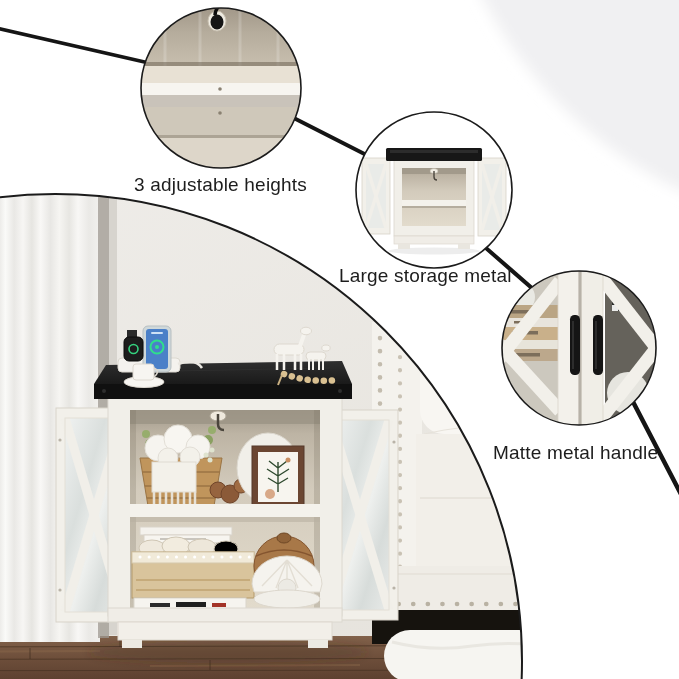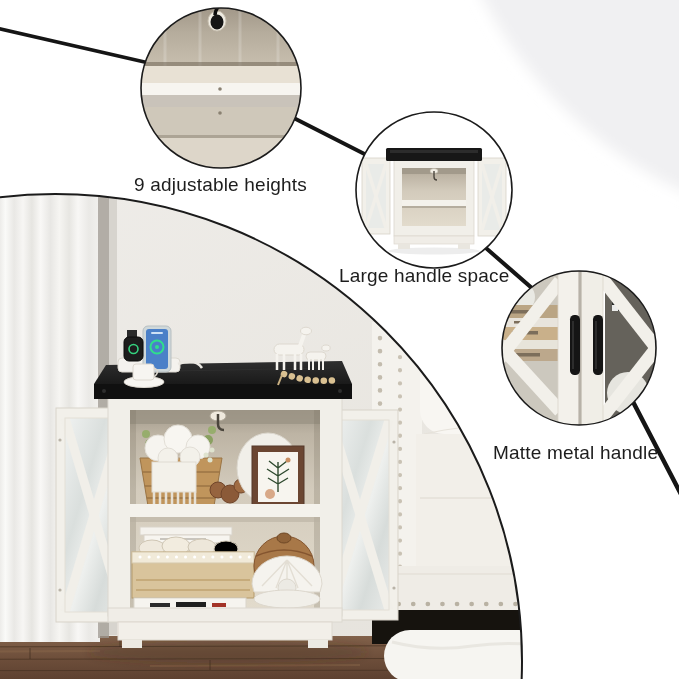--- a/index.html
+++ b/index.html
@@ -430,16 +430,16 @@
           <line x1="71" y1="50" x2="71" y2="98" stroke="#3e3e3e" stroke-width="1.2"></line>
           <rect x="91" y="44" width="10" height="60" rx="4.5" fill="#151515"></rect>
           <line x1="94" y1="50" x2="94" y2="98" stroke="#3e3e3e" stroke-width="1.2"></line>
         </g>
       </g>
     </g>
     <circle cx="579" cy="348" r="77" fill="none" stroke="#1b1b1b" stroke-width="1.6"></circle>
   </g>
 </svg>
 
-  <div class="feature-label" id="label-heights">9 adjustable heights</div>
-  <div class="feature-label" id="label-storage">Large handle space</div>
+  <div class="feature-label" id="label-heights">3 adjustable heights</div>
+  <div class="feature-label" id="label-storage">Large storage metal</div>
   <div class="feature-label" id="label-handle">Matte metal handle</div>
 </div>
 
 </body></html>

